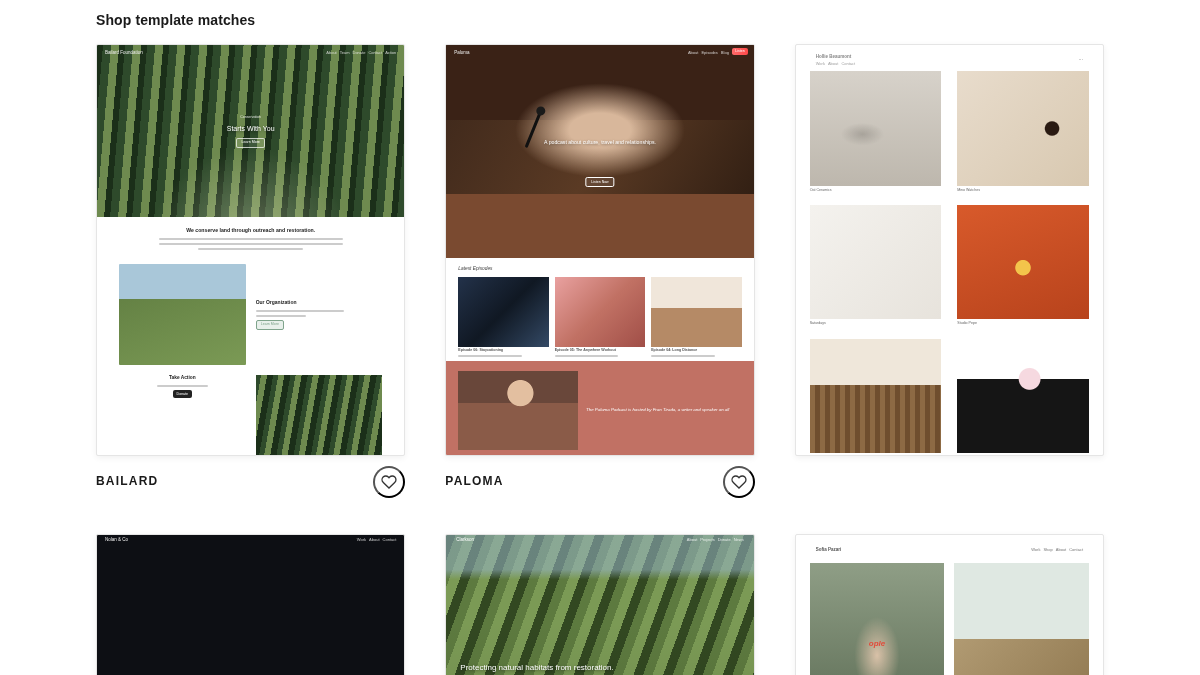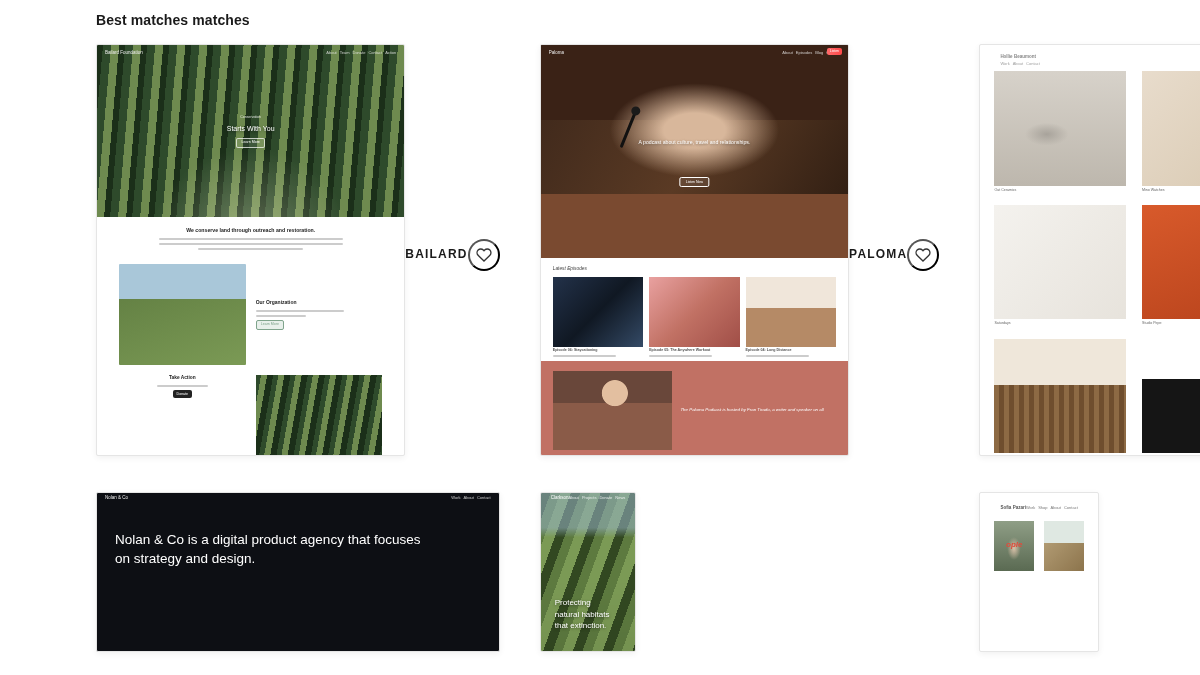--- a/index.html
+++ b/index.html
@@ -16,21 +16,21 @@
     --green1:#5d7a3f; --green2:#7b9a55; --green3:#324821;
     --navy:#0d0f14;
   }
   *{box-sizing:border-box}
   html,body{margin:0;padding:0;background:var(--bg);color:var(--ink);
     font-family:-apple-system,BlinkMacSystemFont,"Segoe UI",Helvetica,Arial,sans-serif;
     font-size:13px;line-height:1.45}
   .page{width:1200px;min-height:675px;margin:0 auto;padding:0 96px}
   h2.section-title{font-size:14px;font-weight:700;margin:10px 0 14px 0;letter-spacing:.1px}
   .grid{display:grid;grid-template-columns:repeat(3, 1fr);gap:36px 40px}
-  .card{display:flex;flex-direction:row}
+  .card{display:flex;flex-direction:column}
   .thumb{position:relative;width:100%;aspect-ratio:302/402;border:1px solid var(--card-border);
     border-radius:2px;overflow:hidden;background:#fff;box-shadow:var(--shadow);cursor:pointer}
   .card-footer{display:flex;align-items:center;justify-content:space-between;margin-top:10px}
   .card-name{font-size:12px;font-weight:700;letter-spacing:1.2px;text-transform:uppercase}
   .fav{width:32px;height:32px;display:flex;align-items:center;justify-content:center;
     border-radius:50%;background:#fff;cursor:pointer;color:#333}
   .fav svg{width:18px;height:18px}
   
   .tbar{height:10px;display:flex;align-items:center;justify-content:space-between;
     padding:0 6px;font-size:4.5px;color:#ddd}
@@ -154,21 +154,21 @@
     repeating-linear-gradient(90deg,rgba(0,0,0,.08) 0 4px,transparent 4px 8px)}
       
   .pazari .stamp{position:relative}
   .pazari .stamp::after{content:attr(data-stamp);position:absolute;left:50%;top:48%;
     transform:translate(-50%,-50%);font-size:8px;font-weight:700;font-style:italic;color:#e14b3b}
 </style>
 </head>
 <body>
 <div class="page">
 
-<h2 class="section-title">Best matches matches</h2>
+<h2 class="section-title">Shop template matches</h2>
 
 <div class="grid">
 
   <div class="card">
     <div class="thumb bailard">
       <div class="hero">
         <div class="tbar dark">
           <span>Bailard Foundation</span>
           <span class="navdots">
             <i>About</i>
@@ -314,36 +314,35 @@
   <div class="card row2">
     <div class="half nolan">
       <div class="tbar">
         <span>Nolan &amp; Co</span>
         <span class="navdots">
           <i>Work</i>
               <i>About</i>
               <i>Contact</i>
         </span>
       </div>
-      <div class="big">Nolan &amp; Co is a digital product agency that focuses on strategy and design.</div>
     </div>
   </div>
 
   <div class="card row2">
     <div class="half clarkson">
       <div class="tbar">
         <span>Clarkson</span>
         <span class="navdots">
           <i>About</i>
               <i>Projects</i>
           <i>Donate</i>
               <i>News</i>
         </span>
       </div>
-      <div class="hd">Protecting natural habitats that extinction.</div>
+      <div class="hd">Protecting natural habitats from restoration.</div>
 
     </div>
   </div>
 
   <div class="card row2">
     <div class="half pazari">
       <div class="tbar">
         <b>Sofia Pazari</b>
         <span class="navdots">
           <i>Work</i>

